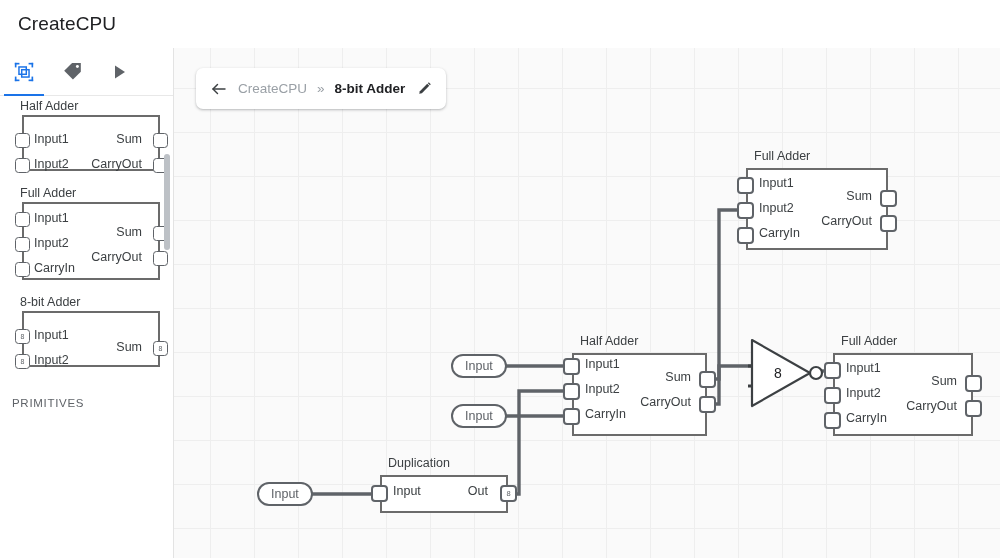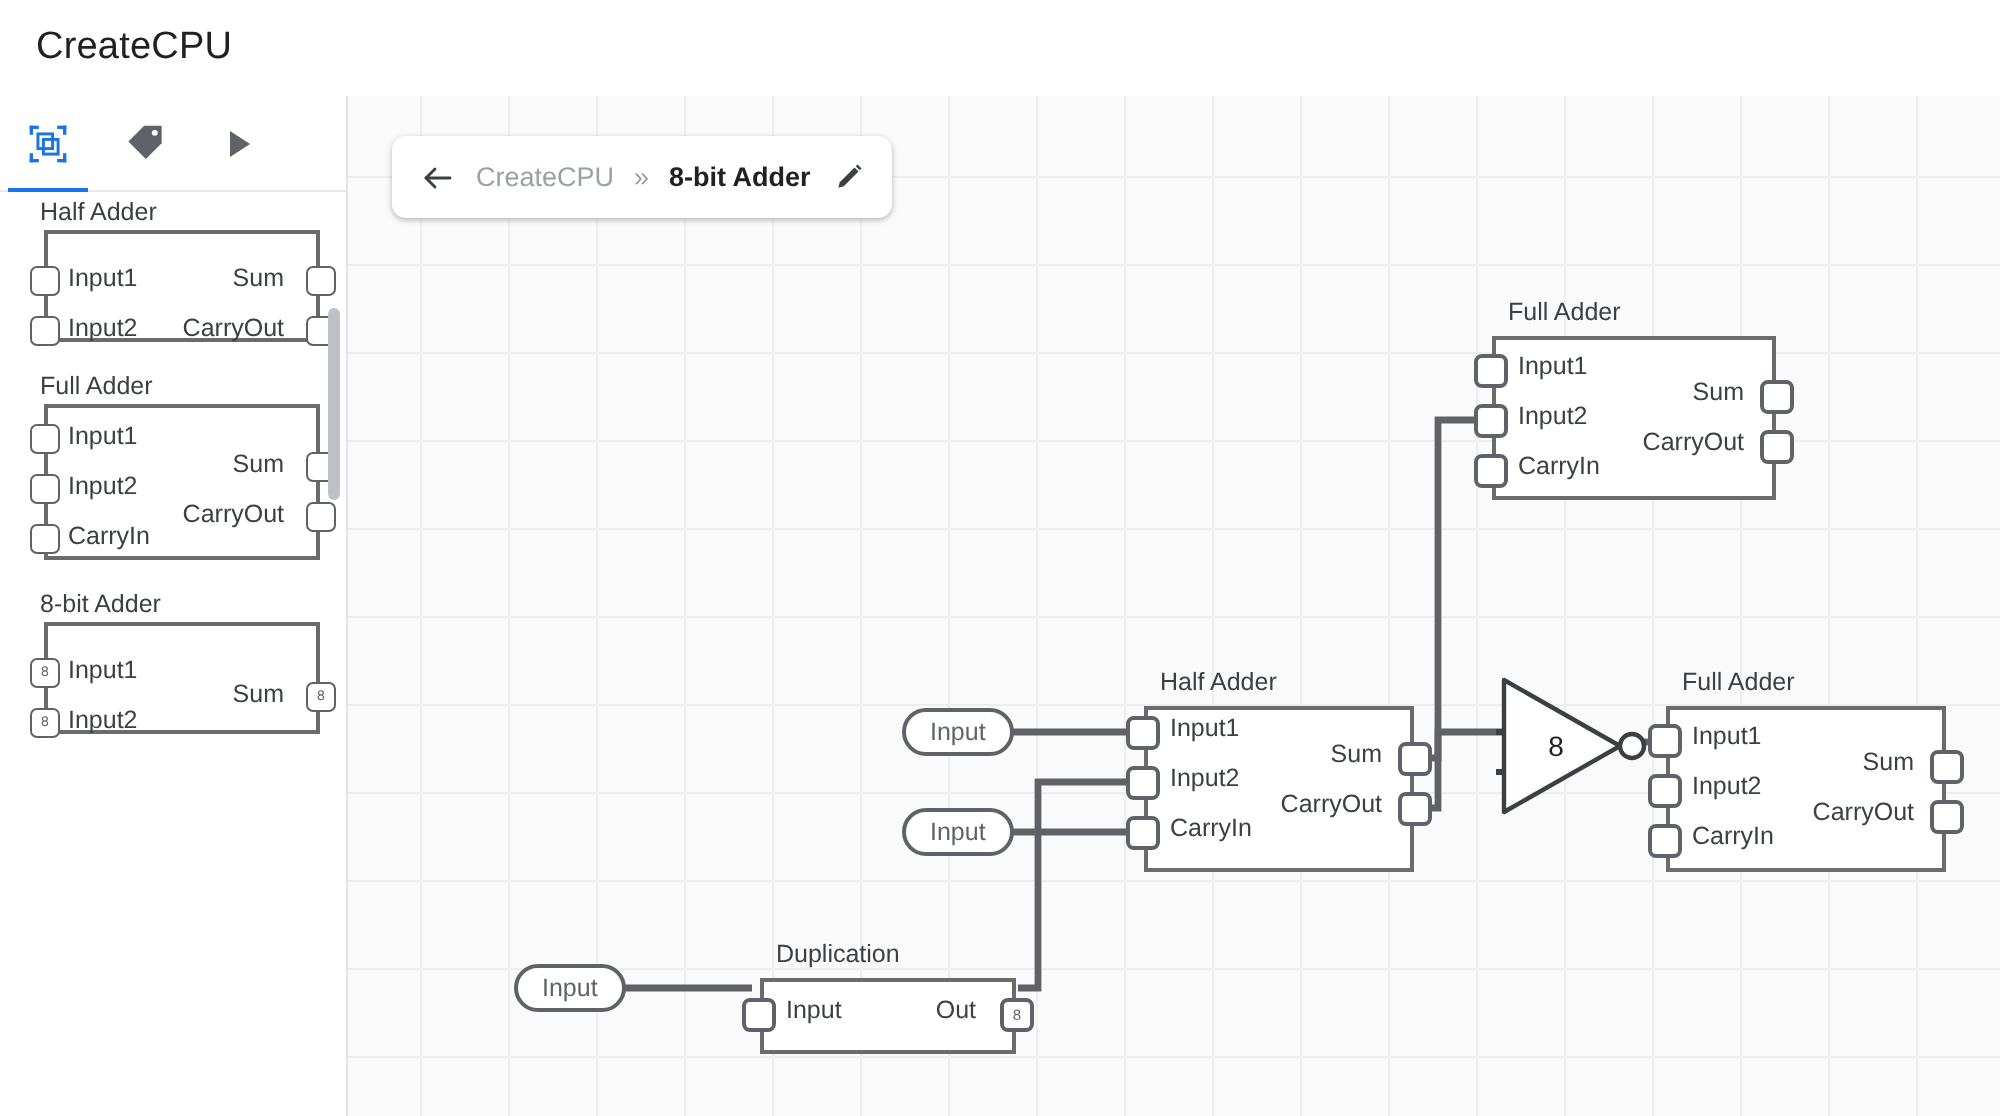--- a/index.html
+++ b/index.html
@@ -220,20 +220,21 @@
         <div class="chip-body" style="position:absolute;left:10px;top:0;width:138px;height:56px;"></div>
         <div class="pin" style="left:3px;top:18px;">8</div>
         <div class="pinlabel left" style="left:22px;top:17px;">Input1</div>
         <div class="pin" style="left:3px;top:43px;">8</div>
         <div class="pinlabel left" style="left:22px;top:42px;">Input2</div>
         <div class="pin" style="left:141px;top:30px;">8</div>
         <div class="pinlabel right" style="right:22px;top:29px;position:absolute;">Sum</div>
       </div>
     </div>
 
+    <div class="section-label" style="padding-top:18px;">PRIMITIVES</div>
 
     <div class="scrollbar-thumb"></div>
   </div>
 
   <div class="canvas">
 
     <svg id="wires">
       <g stroke="#5f6368" stroke-width="3.4" fill="none" stroke-linecap="butt">
 
         <path d="M330,318 L395,318"></path>
@@ -318,21 +319,21 @@
       <div class="cpin" style="left:-9px;top:34px;"></div>
       <div class="clabel" style="left:13px;top:33px;">Input2</div>
       <div class="cpin" style="left:-9px;top:59px;"></div>
       <div class="clabel" style="left:13px;top:58px;">CarryIn</div>
       <div class="cpin" style="left:132px;top:22px;"></div>
       <div class="clabel" style="right:16px;top:21px;">Sum</div>
       <div class="cpin" style="left:132px;top:47px;"></div>
       <div class="clabel" style="right:16px;top:46px;">CarryOut</div>
     </div>
 
-    <div class="cchip" style="left:206px;top:441px;width:128px;height:38px;">
+    <div class="cchip" style="left:206px;top:427px;width:128px;height:38px;">
       <div class="title">Duplication</div>
       <div class="box" style="width:128px;height:38px;"></div>
       <div class="cpin" style="left:-9px;top:10px;"></div>
       <div class="clabel" style="left:13px;top:9px;">Input</div>
       <div class="cpin" style="left:120px;top:10px;">8</div>
       <div class="clabel" style="right:20px;top:9px;">Out</div>
     </div>
 
     <div class="pill" style="left:277px;top:306px;">Input</div>
     <div class="pill" style="left:277px;top:356px;">Input</div>

